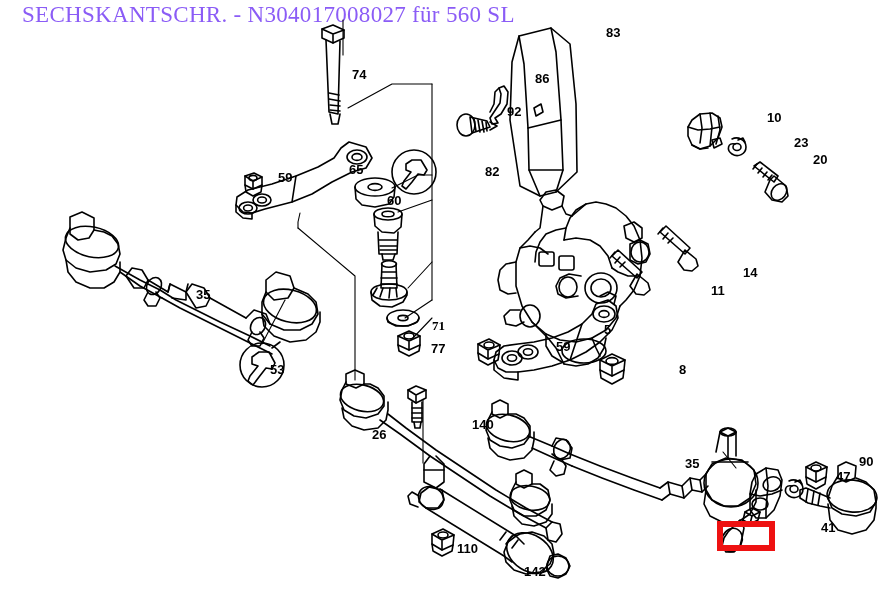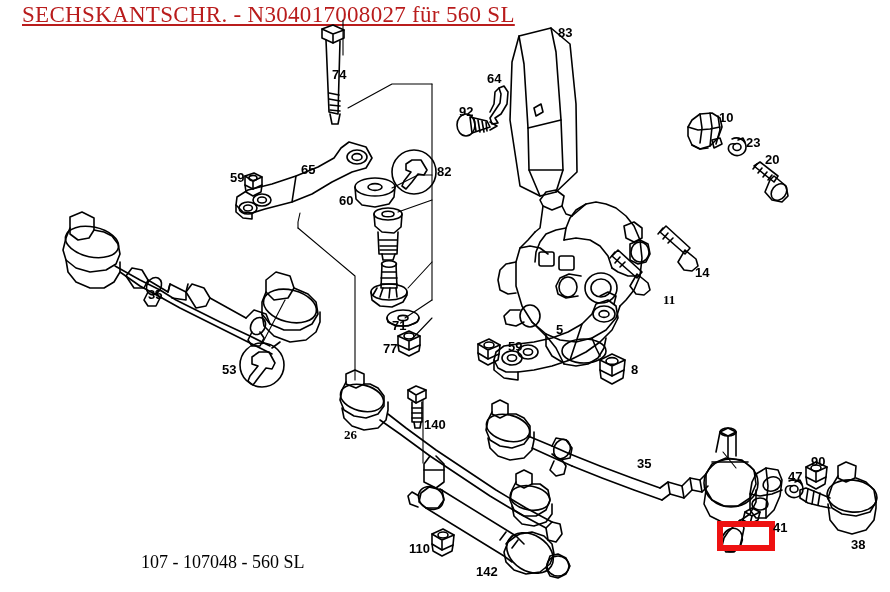--- a/index.html
+++ b/index.html
@@ -23,22 +23,21 @@
     background: #ffffff;
   }
   #diagram-title {
     position: absolute;
     left: 22px;
     top: 2px;
     font-family: "Liberation Serif", serif;
     font-size: 23px;
     letter-spacing: 0.3px;
     white-space: nowrap;
-    color: #b91c1c;
-    text-decoration: underline;
+    color: #8b5cf6;
   }
   #diagram-caption {
     position: absolute;
     left: 141px;
     top: 552px;
     font-family: "Liberation Serif", serif;
     font-size: 18px;
     white-space: nowrap;
     color: #000;
   }
@@ -50,20 +49,21 @@
     height: 592px;
   }
   .part-label {
     position: absolute;
     font-family: "Liberation Sans", sans-serif;
     font-size: 13px;
     font-weight: bold;
     color: #000000;
     white-space: nowrap;
     line-height: 1;
+    margin-left: 48px;
   }
   #highlight-box {
     position: absolute;
     border: 6px solid #ee1111;
     box-sizing: border-box;
     background: transparent;
     pointer-events: none;
   }
 </style>
 </head>
@@ -411,44 +411,43 @@
         <path d="M828 504 L830 520 L838 530 L852 534 L866 530 L874 520 L876 508 L876 498"></path>
         <path d="M830 498 L816 492 L806 488 L800 490 L800 498 L808 503 L820 506 L830 508"></path>
         <path d="M808 489 L806 502 M814 491 L812 504 M820 493 L818 505"></path>
       </g>
 
     </g>
   </svg>
 
   <div id="highlight-box" style="left: 717px; top: 521px; width: 58px; height: 30px; border-color: rgb(238, 17, 17);"></div>
 
-  <div id="diagram-caption">107 - 107048 - 560 SL</div>
 
   <div id="labels-layer">
       <div class="part-label" style="left: 558px; top: 26px;">83</div>
-      <div class="part-label" style="left: 332px; top: 68px;">74</div>
-      <div class="part-label" style="left: 487px; top: 72px;">64</div>
+      <div class="part-label" style="left: 304px; top: 68px;">74</div>
+      <div class="part-label" style="left: 487px; top: 72px;">86</div>
       <div class="part-label" style="left: 459px; top: 105px;">92</div>
       <div class="part-label" style="left: 719px; top: 111px;">10</div>
       <div class="part-label" style="left: 746px; top: 136px;">23</div>
       <div class="part-label" style="left: 765px; top: 153px;">20</div>
       <div class="part-label" style="left: 230px; top: 171px;">59</div>
       <div class="part-label" style="left: 301px; top: 163px;">65</div>
       <div class="part-label" style="left: 437px; top: 165px;">82</div>
       <div class="part-label" style="left: 339px; top: 194px;">60</div>
       <div class="part-label" style="left: 695px; top: 266px;">14</div>
-      <div class="part-label" style="left: 663px; top: 293px; font-family: Liberation Serif, serif;">11</div>
+      <div class="part-label" style="left: 663px; top: 284px;">11</div>
       <div class="part-label" style="left: 148px; top: 288px;">35</div>
-      <div class="part-label" style="left: 392px; top: 319px;">71</div>
+      <div class="part-label" style="left: 384px; top: 319px; font-family: Liberation Serif, serif;">71</div>
       <div class="part-label" style="left: 556px; top: 323px;">5</div>
       <div class="part-label" style="left: 383px; top: 342px;">77</div>
       <div class="part-label" style="left: 508px; top: 340px;">59</div>
       <div class="part-label" style="left: 222px; top: 363px;">53</div>
       <div class="part-label" style="left: 631px; top: 363px;">8</div>
-      <div class="part-label" style="left: 344px; top: 428px; font-family: Liberation Serif, serif;">26</div>
+      <div class="part-label" style="left: 324px; top: 428px;">26</div>
       <div class="part-label" style="left: 424px; top: 418px;">140</div>
       <div class="part-label" style="left: 788px; top: 470px;">47</div>
       <div class="part-label" style="left: 811px; top: 455px;">90</div>
       <div class="part-label" style="left: 637px; top: 457px;">35</div>
       <div class="part-label" style="left: 773px; top: 521px;">41</div>
       <div class="part-label" style="left: 409px; top: 542px;">110</div>
       <div class="part-label" style="left: 851px; top: 538px;">38</div>
       <div class="part-label" style="left: 476px; top: 565px;">142</div>
     </div>
 

